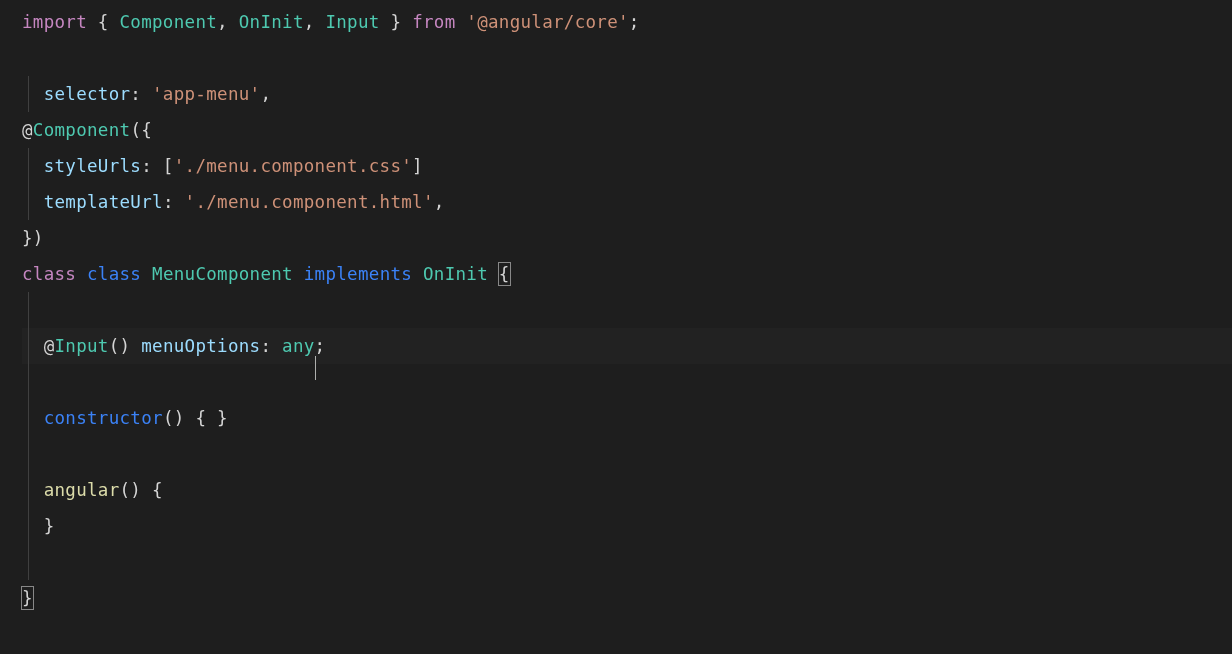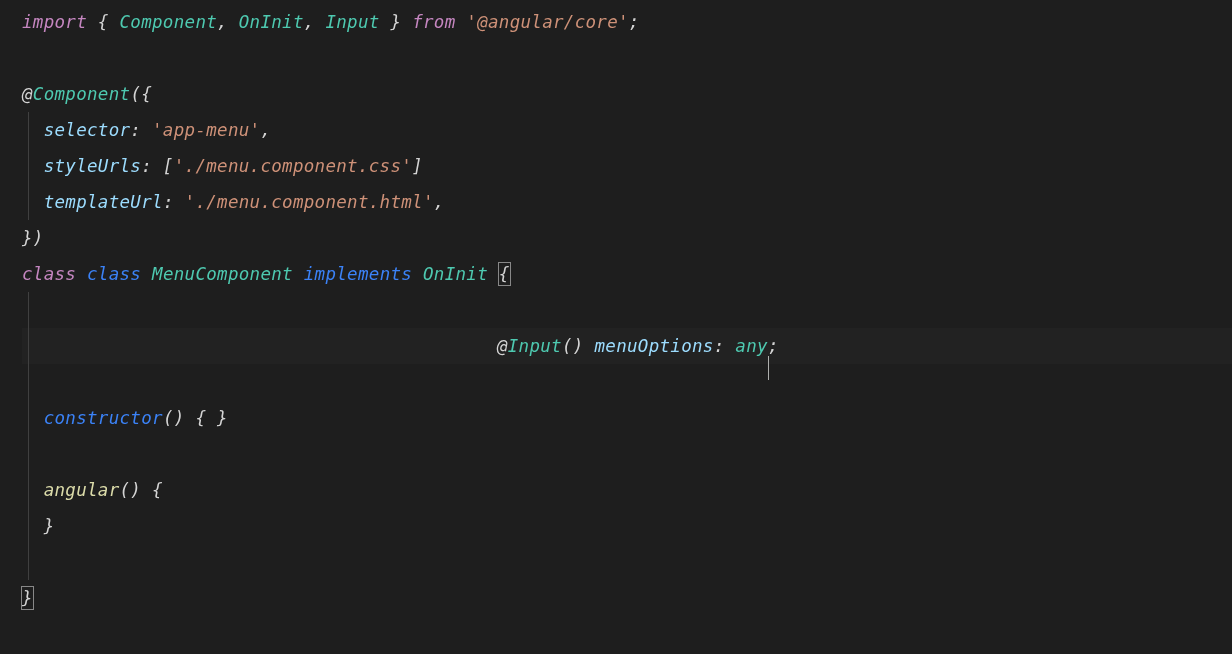--- a/index.html
+++ b/index.html
@@ -20,25 +20,23 @@
     position: relative;
   }
   .editor {
     padding: 4px 0 0 22px;
     position: relative;
     letter-spacing: 0.3px;
   }
   .line {
     white-space: pre;
     position: relative;
-    font-style: italic;
   }
   .line.highlighted {
     background: rgba(255,255,255,0.018);
-    text-align: center;
   }
   .line.with-guide::before {
     content: "";
     position: absolute;
     left: 6px;
     top: 0;
     height: 100%;
     width: 1px;
     background: #404040;
   }
@@ -87,23 +85,23 @@
 </style>
 </head>
 <body>
 
 <div class="editor">
 
   <div class="line"><span class="kw-import">import</span><span class="punct"> { </span><span class="kw-type">Component</span><span class="punct">, </span><span class="kw-type">OnInit</span><span class="punct">, </span><span class="kw-type">Input</span><span class="punct"> } </span><span class="kw-import">from</span><span class="punct"> </span><span class="string">'@angular/core'</span><span class="punct">;</span></div>
 
   <div class="line">&nbsp;</div>
 
+  <div class="line with-guide"><span class="punct">  </span><span class="identifier">selector</span><span class="punct">: </span><span class="string">'app-menu'</span><span class="punct">,</span></div>
+
   <div class="line"><span class="decorator">@</span><span class="kw-type">Component</span><span class="punct">({</span></div>
-
-  <div class="line with-guide"><span class="punct">  </span><span class="identifier">selector</span><span class="punct">: </span><span class="string">'app-menu'</span><span class="punct">,</span></div>
 
   <div class="line with-guide"><span class="punct">  </span><span class="identifier">styleUrls</span><span class="punct">: [</span><span class="string">'./menu.component.css'</span><span class="punct">]</span></div>
 
   <div class="line with-guide"><span class="punct">  </span><span class="identifier">templateUrl</span><span class="punct">: </span><span class="string">'./menu.component.html'</span><span class="punct">,</span></div>
 
   <div class="line"><span class="punct">})</span></div>
 
   <div class="line"><span class="kw-import">class</span><span> </span><span class="kw-storage">class</span><span> </span><span class="kw-type">MenuComponent</span><span> </span><span class="kw-storage">implements</span><span> </span><span class="kw-type">OnInit</span><span> </span><span class="bracket-box"><span class="brace">{</span></span></div>
 
   <div class="line with-guide">&nbsp;</div>

